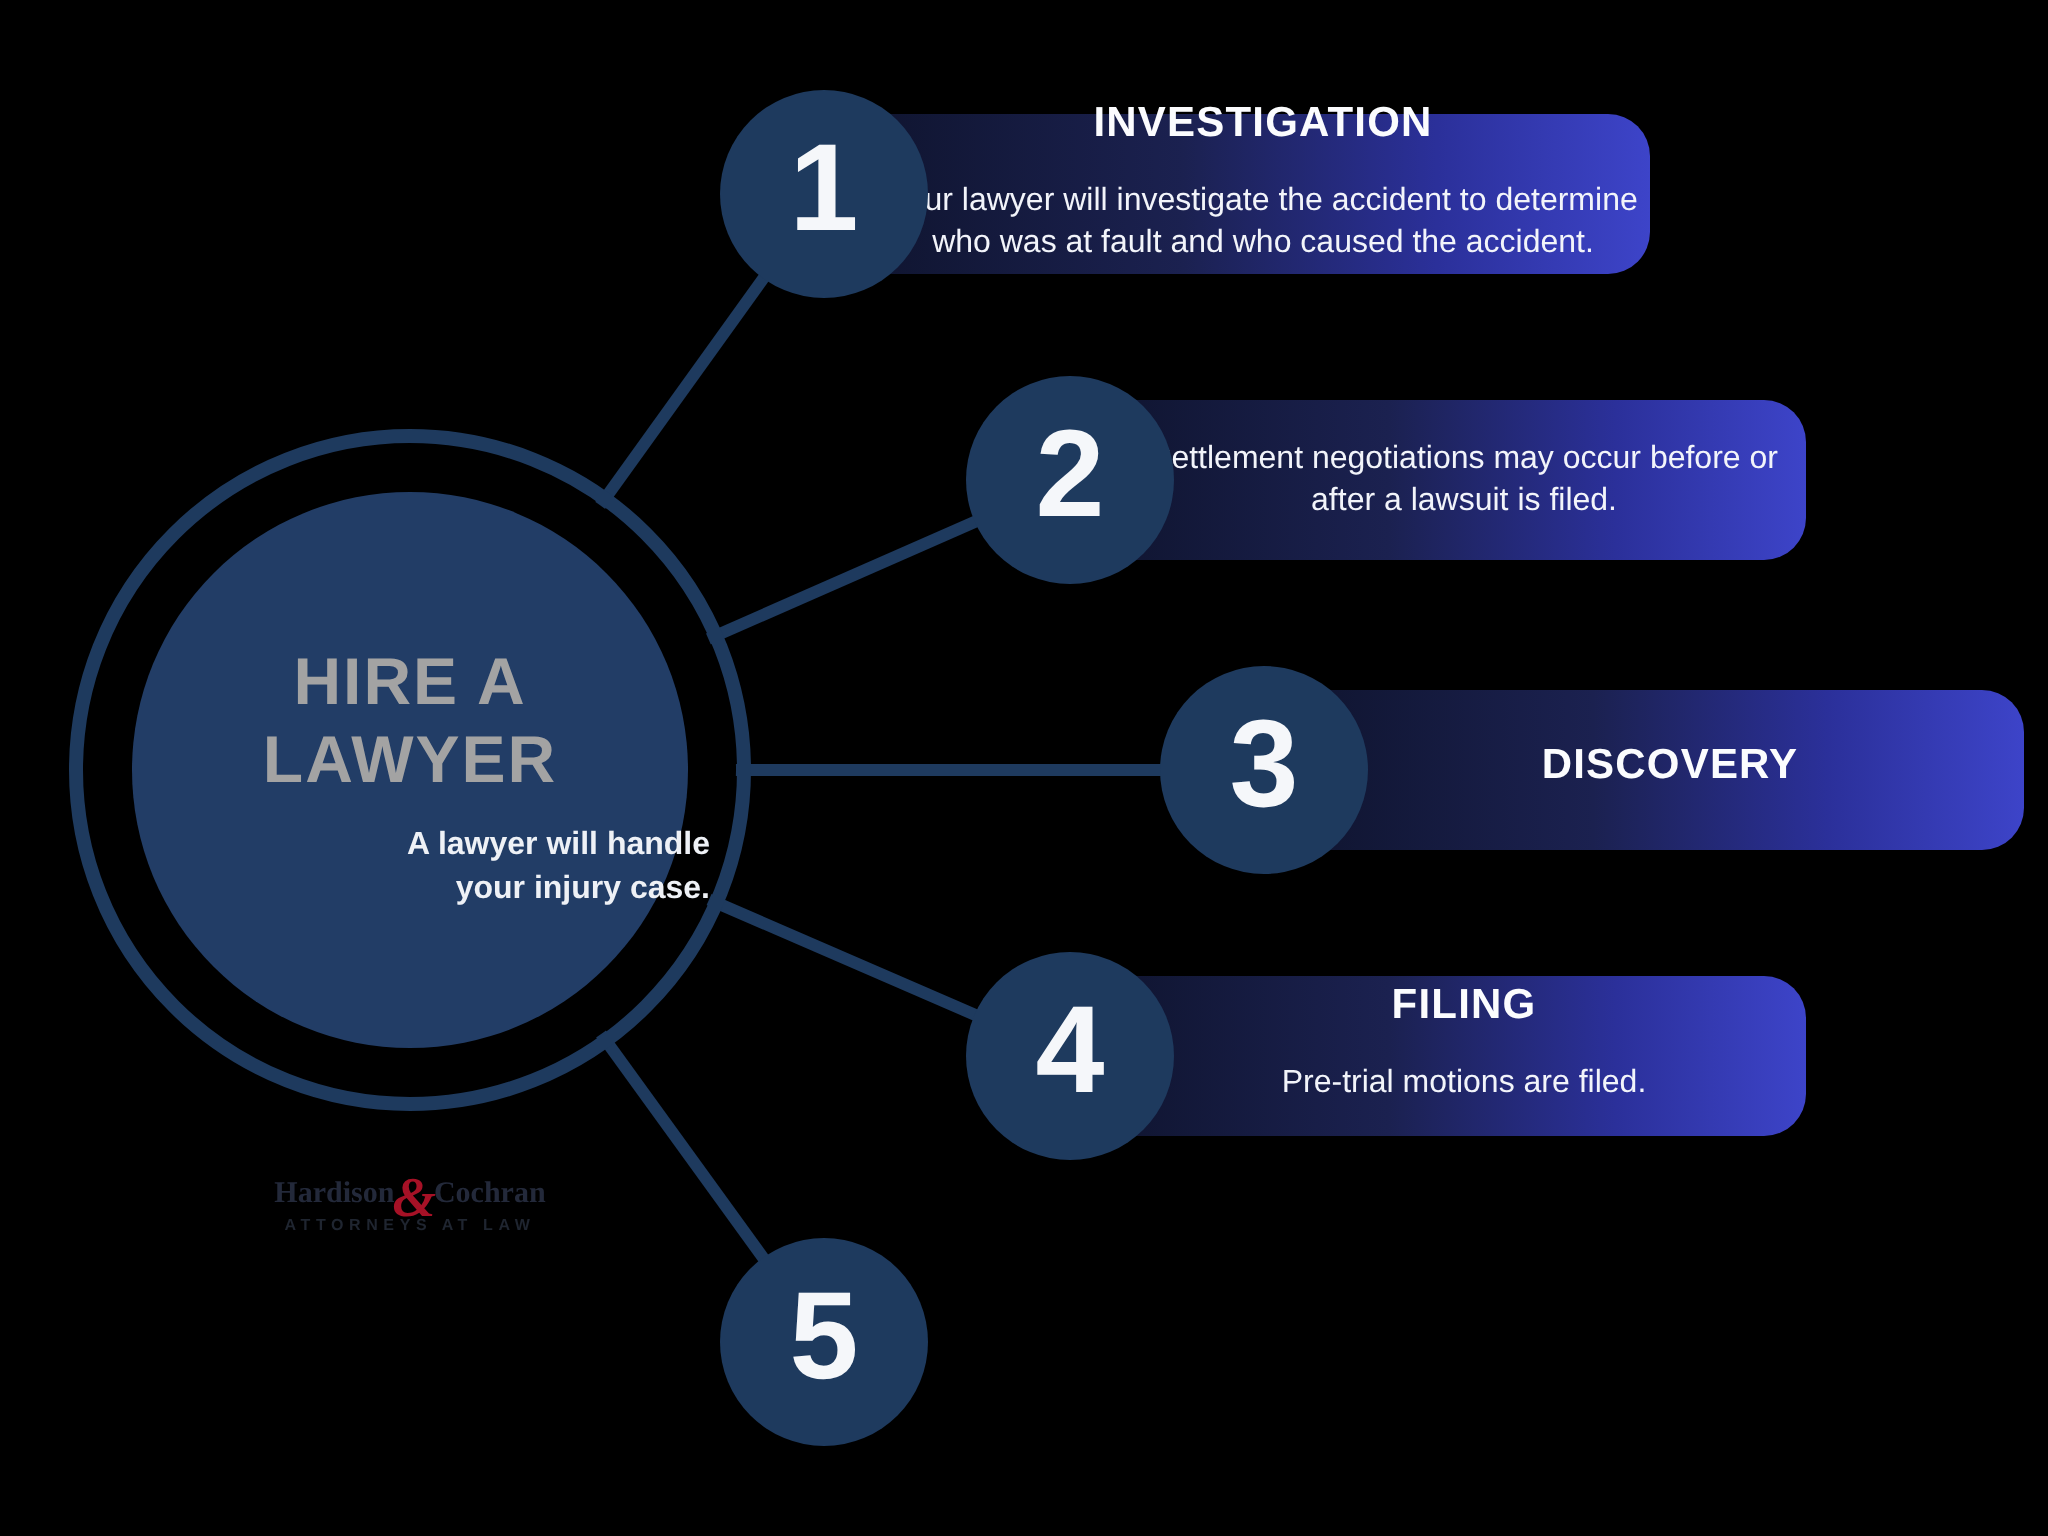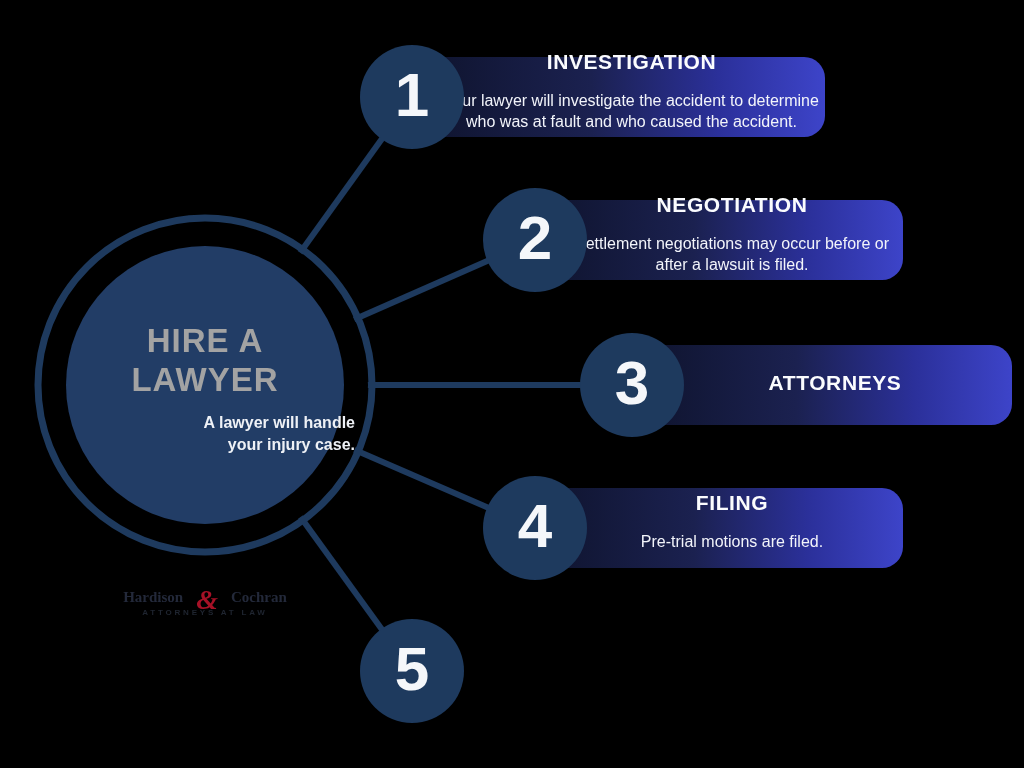--- a/index.html
+++ b/index.html
@@ -114,21 +114,21 @@
   }
   .logo-name {
     font-family: "Liberation Serif", serif;
     font-weight: 700;
     font-size: 15px;
     color: #23293a;
     line-height: 1;
     display: flex;
     align-items: center;
     justify-content: center;
-    gap: 14px;
+    gap: 0;
   }
   .logo-amp {
     font-family: "Liberation Serif", serif;
     font-style: italic;
     font-weight: 700;
     font-size: 28px;
     color: #a61126;
     line-height: 0.8;
     margin: 0 -1px;
     position: relative;
@@ -182,32 +182,31 @@
       <p class="bar-desc">Your lawyer will investigate the accident to determine
 who was at fault and who caused the accident.</p>
     </div>
   </div>
   <div class="badge" style="left:360px; top:45px;">
     <span class="badge-number">1</span>
   </div>
 
   <div class="bar" style="left:523px; top:200px; width:380px;">
     <div class="bar-inner">
-      <h2 class="bar-title">NEGOTIATION</h2>
       <p class="bar-desc">Settlement negotiations may occur before or
 after a lawsuit is filed.</p>
     </div>
   </div>
   <div class="badge" style="left:483px; top:188px;">
     <span class="badge-number">2</span>
   </div>
 
   <div class="bar" style="left:620px; top:345px; width:392px;">
     <div class="bar-inner">
-      <h2 class="bar-title">ATTORNEYS</h2>
+      <h2 class="bar-title">DISCOVERY</h2>
     </div>
   </div>
   <div class="badge" style="left:580px; top:333px;">
     <span class="badge-number">3</span>
   </div>
 
   <div class="bar" style="left:523px; top:488px; width:380px;">
     <div class="bar-inner">
       <h2 class="bar-title">FILING</h2>
       <p class="bar-desc">Pre-trial motions are filed.</p>

